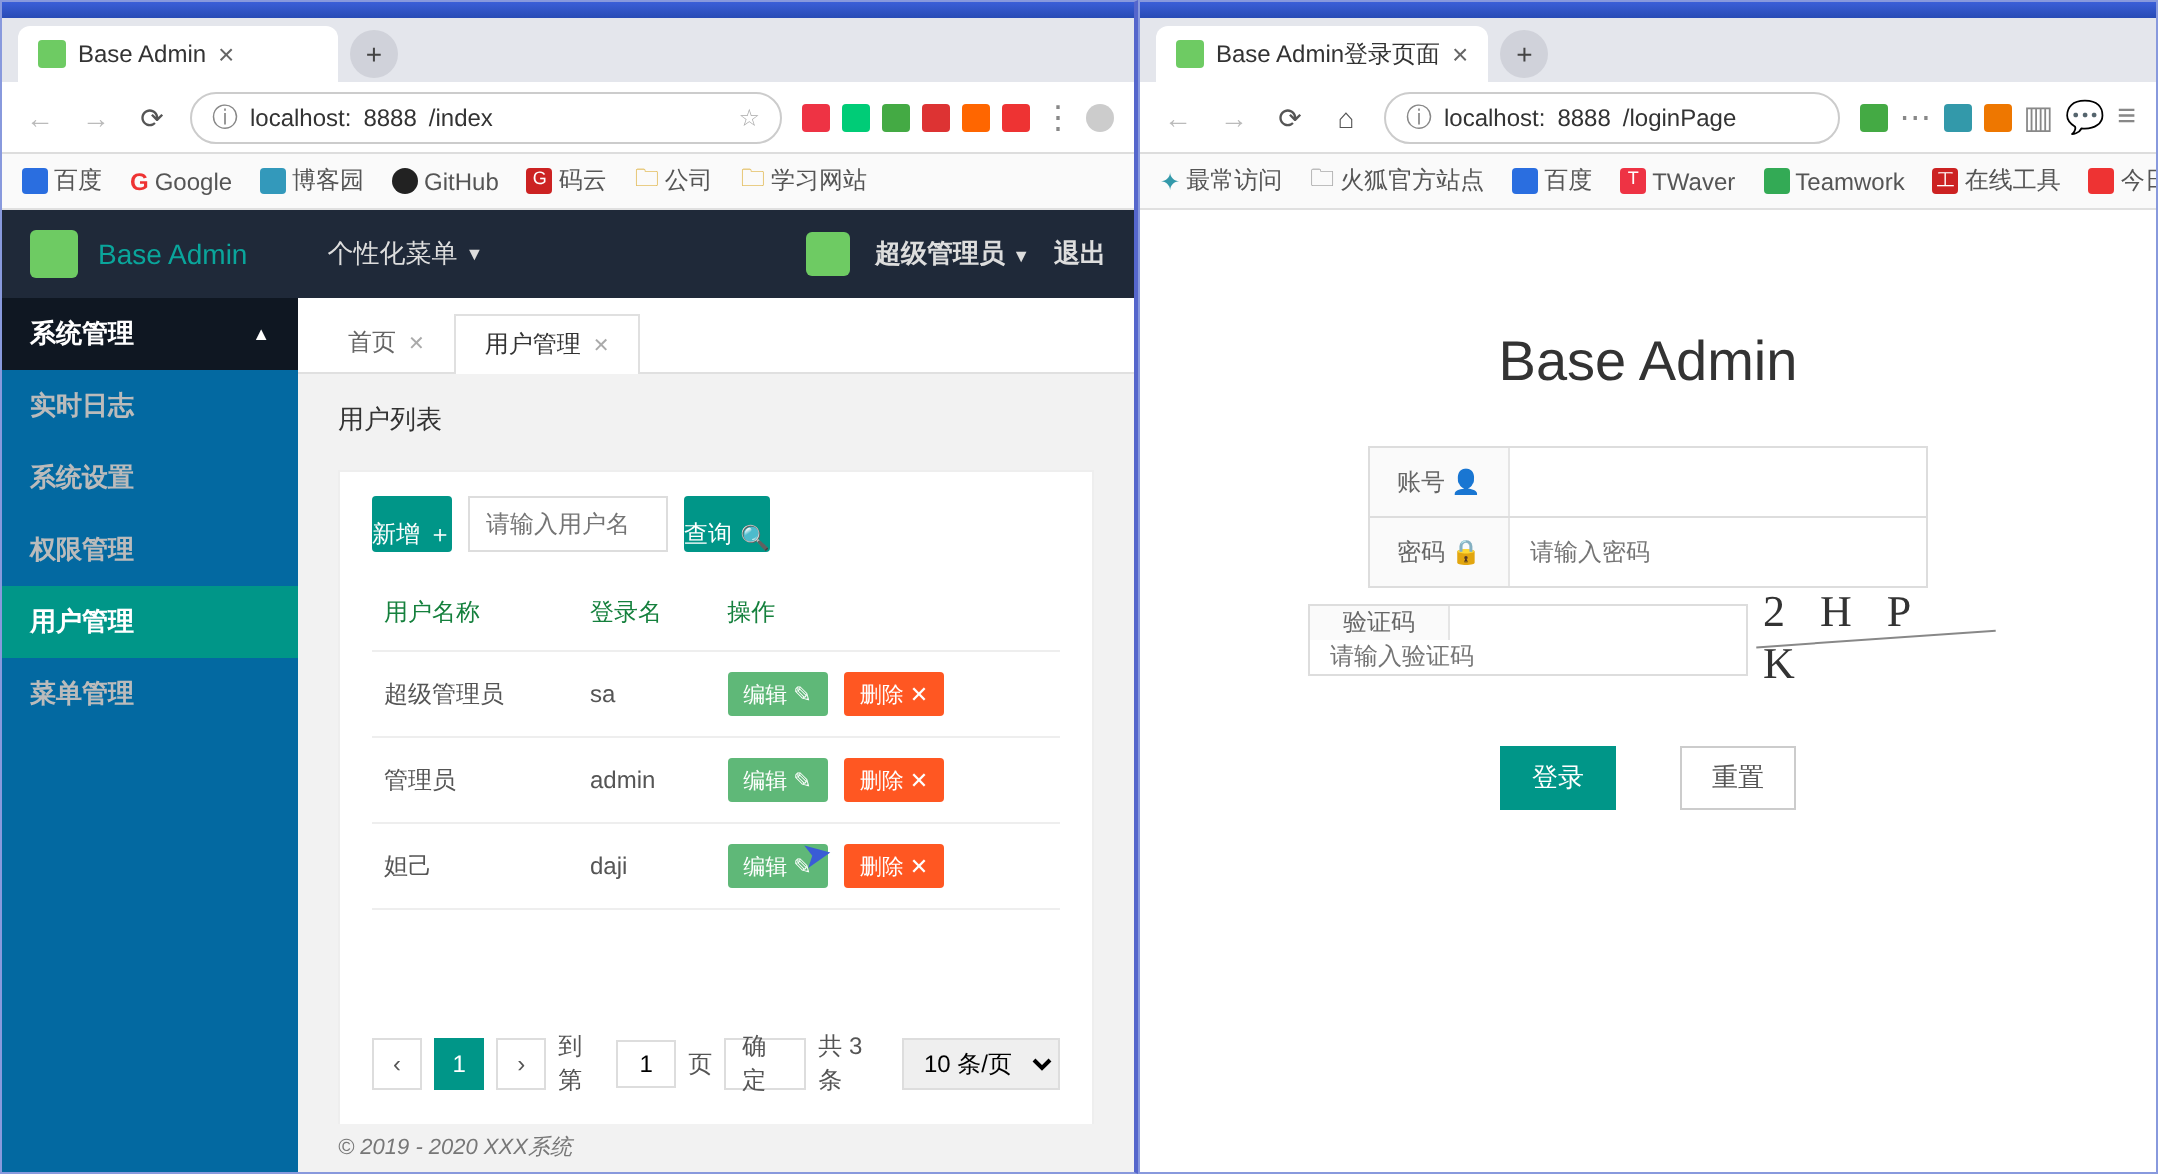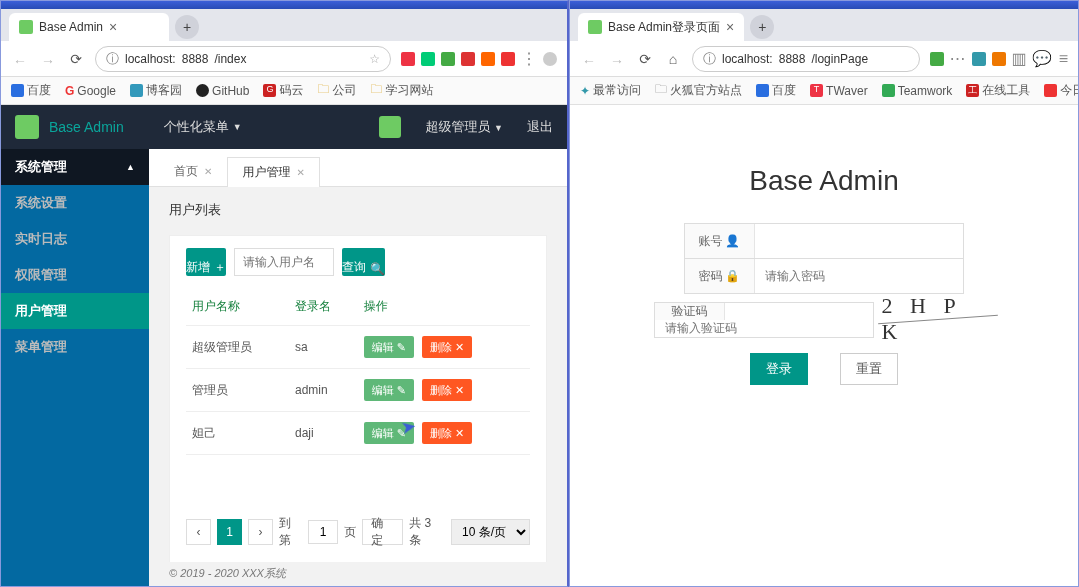--- a/index.html
+++ b/index.html
@@ -22,21 +22,21 @@
     .ext-icon { width: 14px; height: 14px; border-radius: 2px; }
     .bm-bar { height: 28px; display: flex; align-items: center; padding: 0 10px; gap: 14px; font-size: 12px; color: #555; border-bottom: 1px solid #e0e0e0; background:#fafafa; overflow:hidden; white-space:nowrap;}
     .bm-item { display: flex; align-items: center; gap: 3px; }
     .bm-icon { width: 13px; height: 13px; border-radius: 2px; flex-shrink:0; }
     .app-area { flex: 1; display: flex; flex-direction: column; overflow: hidden; }
     
     .app-header { height: 44px; background: #1f2939; display: flex; align-items: center; padding: 0 14px; color: #fff; }
     .app-logo { width: 24px; height: 24px; background: #6ecb63; border-radius: 3px; margin-right: 10px; }
     .brand { color: #0aa59b; font-weight: 500; font-size: 14px; }
     .menu-custom { margin-left: 40px; font-size: 13px; color: #ddd; display: flex; align-items: center; gap: 4px; }
-    .header-right { margin-left: auto; display: flex; align-items: center; gap: 24px; font-size: 13px; color: #ddd; }
+    .header-right { margin-left: auto; display: flex; align-items: center; gap: 12px; font-size: 13px; color: #ddd; font-weight: bold; }
     .avatar { width: 22px; height: 22px; background: #6ecb63; border-radius: 3px; }
     .app-body { flex: 1; display: flex; overflow: hidden; }
     .sidebar { width: 148px; background: #0369a1; color: #bbb; font-size: 13px; overflow-y: auto; font-weight: bold; }
     .sidebar-group { height: 36px; display: flex; align-items: center; justify-content: space-between; padding: 0 14px; background: #0f1722; color: #fff; }
     .sidebar-item { height: 36px; display: flex; align-items: center; padding: 0 14px; }
     .sidebar-item.active { background: #009688; color: #fff; }
     .main { flex: 1; background: #f2f2f2; display: flex; flex-direction: column; overflow: hidden; }
     .main-tabs { height: 38px; background: #fff; border-bottom: 1px solid #e0e0e0; display: flex; align-items: flex-end; padding-left: 10px; }
     .main-tab { height: 30px; padding: 0 14px; font-size: 12px; color: #666; display: flex; align-items: center; gap: 6px; border: 1px solid transparent; border-bottom: none; }
     .main-tab.active { border-color: #e0e0e0; color: #333; background: #fff; position: relative; top: 1px; }
@@ -64,21 +64,21 @@
     
     .login-wrap { flex: 1; display: flex; flex-direction: column; align-items: center; padding-top: 60px; }
     .login-title { font-size: 28px; color: #333; font-weight: 400; margin-bottom: 26px; }
     .login-row { display: flex; width: 280px; height: 36px; border: 1px solid #ddd; margin-bottom: -1px; }
     .login-label { width: 70px; background: #fafafa; display: flex; align-items: center; justify-content: center; font-size: 12px; color: #666; gap: 3px; border-right: 1px solid #e5e5e5; }
     .login-input { flex: 1; border: none; padding: 0 10px; font-size: 12px; color: #888; outline: none; }
     .captcha-row { width: 340px; display: flex; align-items: center; }
     .captcha-row .login-row { width: 220px; flex-direction: column; }
     .captcha-img { margin-left: 8px; font-size: 22px; font-family: serif; letter-spacing: 6px; color: #333; position: relative; }
     .captcha-img::after { content:''; position:absolute; left:-4px; right:-4px; top:50%; border-top:1px solid #888; transform:rotate(-4deg);}
-    .login-actions { display: flex; gap: 32px; margin-top: 8px; }
+    .login-actions { display: flex; gap: 32px; margin-top: 28px; }
     .btn-login { width: 58px; height: 32px; background: #009688; color: #fff; border: none; font-size: 13px; }
     .btn-reset { width: 58px; height: 32px; background: #fff; color: #555; border: 1px solid #ccc; font-size: 13px; }
     .caret { font-size: 9px; }
     .cursor-ptr { position:absolute; left:400px; top:415px; font-size:18px; color:#3a5cd6; transform:rotate(-10deg); pointer-events:none;}
   </style>
 </head>
 <body>
 
 <div class="window left-window">
   <div class="title-bar"></div>
@@ -157,24 +157,24 @@
         <span>退出</span>
       </div>
     </div>
     <div class="app-body">
       <div class="sidebar">
         <div class="sidebar-group">
           <span>系统管理</span>
             <span class="caret">▲</span>
         </div>
         <div class="sidebar-item">
+            <span>实时日志</span>
+          </div>
+        <div class="sidebar-item">
             <span>系统设置</span>
-          </div>
-        <div class="sidebar-item">
-            <span>实时日志</span>
           </div>
         <div class="sidebar-item">
             <span>权限管理</span>
           </div>
         <div class="sidebar-item active">
             <span>用户管理</span>
           </div>
         <div class="sidebar-item">
             <span>菜单管理</span>
           </div>

